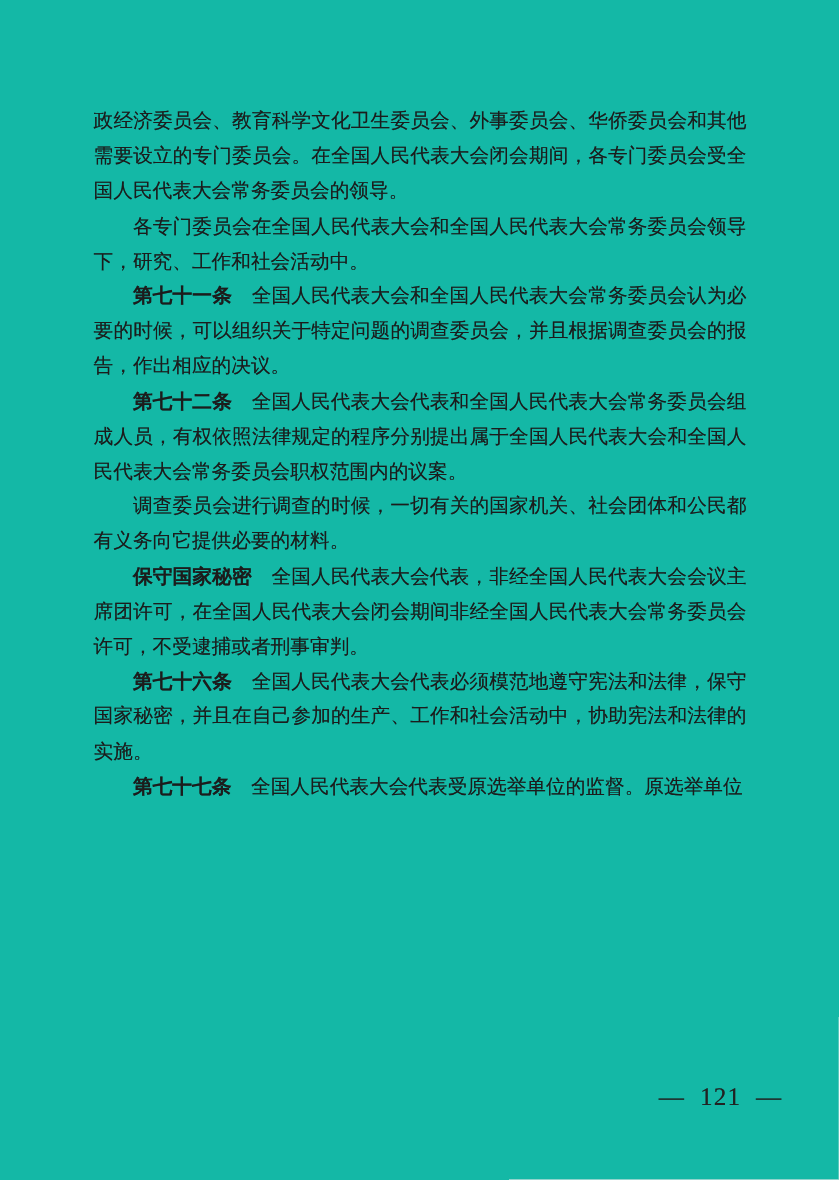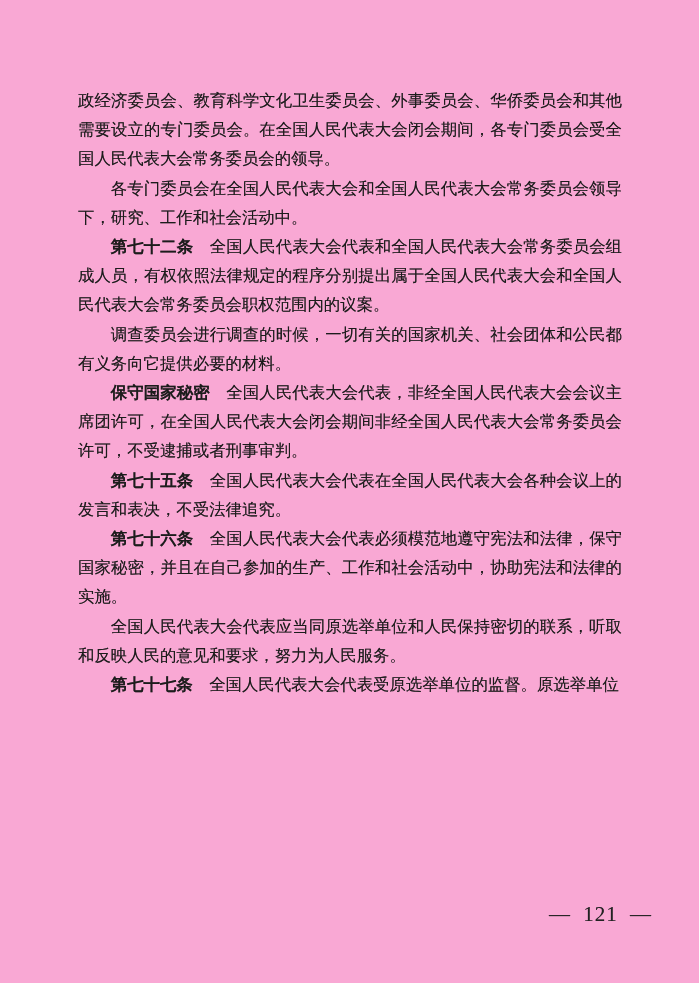--- a/index.html
+++ b/index.html
@@ -6,21 +6,21 @@
     margin: 0;
     padding: 0;
     background: #e8e8e8;
     font-family: "Liberation Serif", "DejaVu Serif", serif;
   }
   .page {
     position: relative;
     width: 699px;
     height: 983px;
     margin: 0 auto;
-    background: #f9a8d4;
+    background: #14b8a6;
     overflow: hidden;
     color: #1b1b1b;
   }
   .body-text {
     position: absolute;
     left: 78px;
     top: 86px;
     width: 544px;
     font-size: 16.4px;
     line-height: 29.2px;
@@ -56,24 +56,23 @@
   }
 </style>
 </head>
 <body>
 
 <div class="page">
 
   <div class="body-text">
     <p class="no-indent"><span class="term"></span><span>政经济委员会、教育科学文化卫生委员会、外事委员会、华侨委员会和其他需要设立的专门委员会。在全国人民代表大会闭会期间，各专门委员会受全国人民代表大会常务委员会的领导。</span></p>
     <p><span class="term"></span><span>各专门委员会在全国人民代表大会和全国人民代表大会常务委员会领导下，研究、工作和社会活动中。</span></p>
+    <p><span class="term">第七十一条</span><span>全国人民代表大会和全国人民代表大会常务委员会认为必要的时候，可以组织关于特定问题的调查委员会，并且根据调查委员会的报告，作出相应的决议。</span></p>
     <p><span class="term">第七十二条</span><span>全国人民代表大会代表和全国人民代表大会常务委员会组成人员，有权依照法律规定的程序分别提出属于全国人民代表大会和全国人民代表大会常务委员会职权范围内的议案。</span></p>
     <p><span class="term"></span><span>调查委员会进行调查的时候，一切有关的国家机关、社会团体和公民都有义务向它提供必要的材料。</span></p>
     <p><span class="term">保守国家秘密</span><span>全国人民代表大会代表，非经全国人民代表大会会议主席团许可，在全国人民代表大会闭会期间非经全国人民代表大会常务委员会许可，不受逮捕或者刑事审判。</span></p>
-    <p><span class="term">第七十五条</span><span>全国人民代表大会代表在全国人民代表大会各种会议上的发言和表决，不受法律追究。</span></p>
     <p><span class="term">第七十六条</span><span>全国人民代表大会代表必须模范地遵守宪法和法律，保守国家秘密，并且在自己参加的生产、工作和社会活动中，协助宪法和法律的实施。</span></p>
-    <p><span class="term"></span><span>全国人民代表大会代表应当同原选举单位和人民保持密切的联系，听取和反映人民的意见和要求，努力为人民服务。</span></p>
     <p><span class="term">第七十七条</span><span>全国人民代表大会代表受原选举单位的监督。原选举单位</span></p>
   </div>
 
   <div class="footer">— 121 —</div>
 
 </div>
 
 </body></html>

